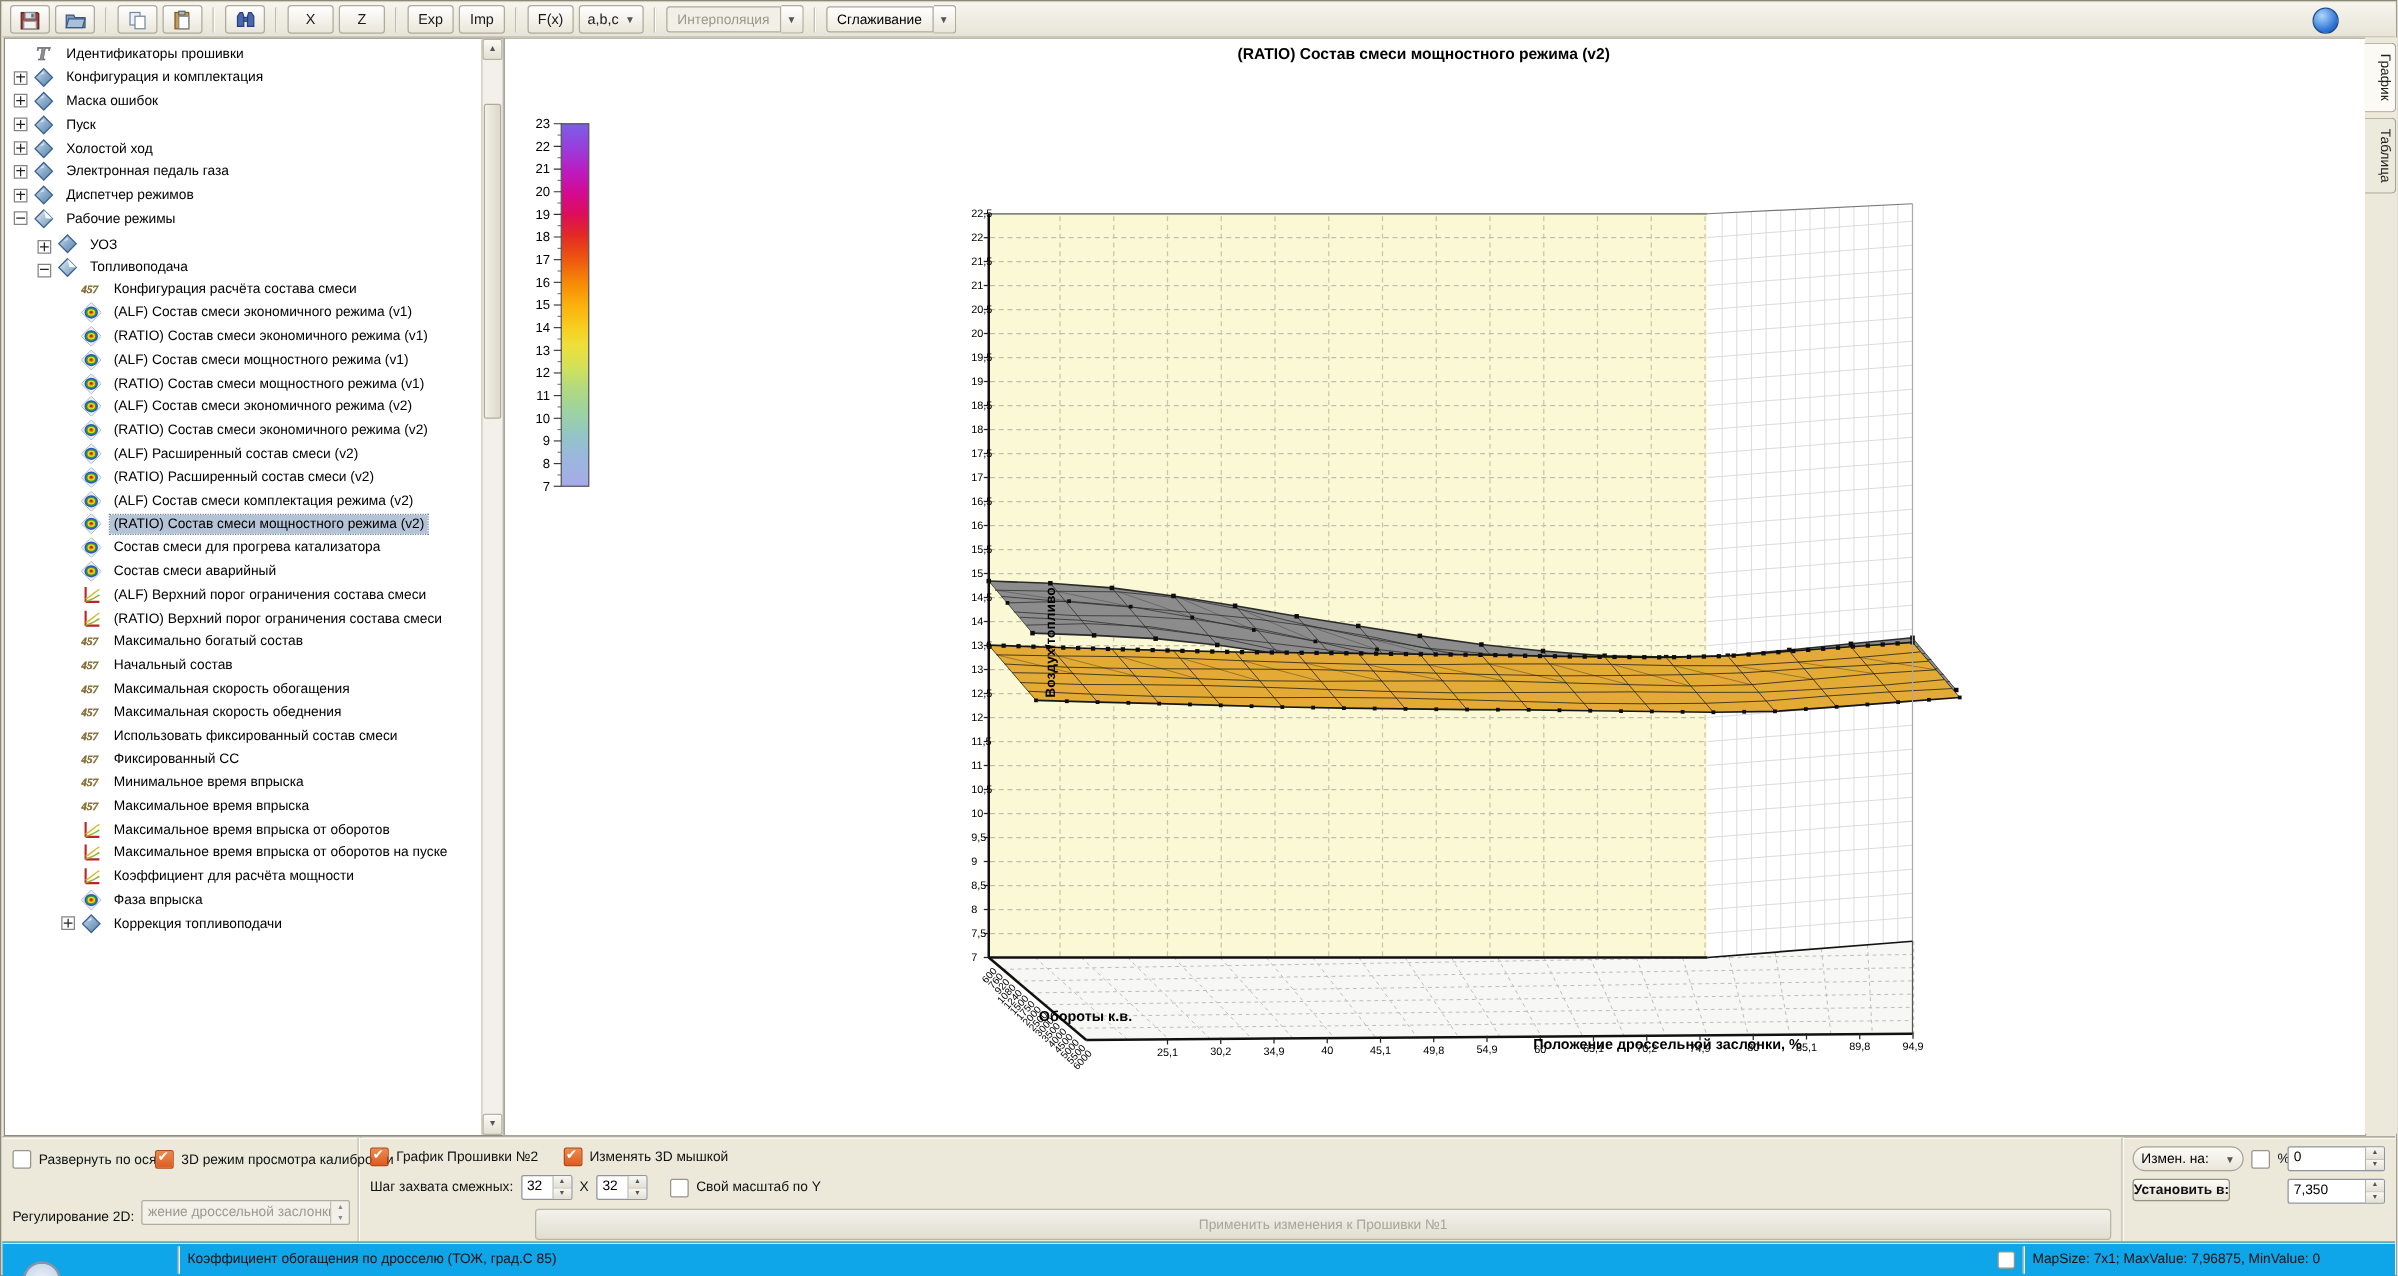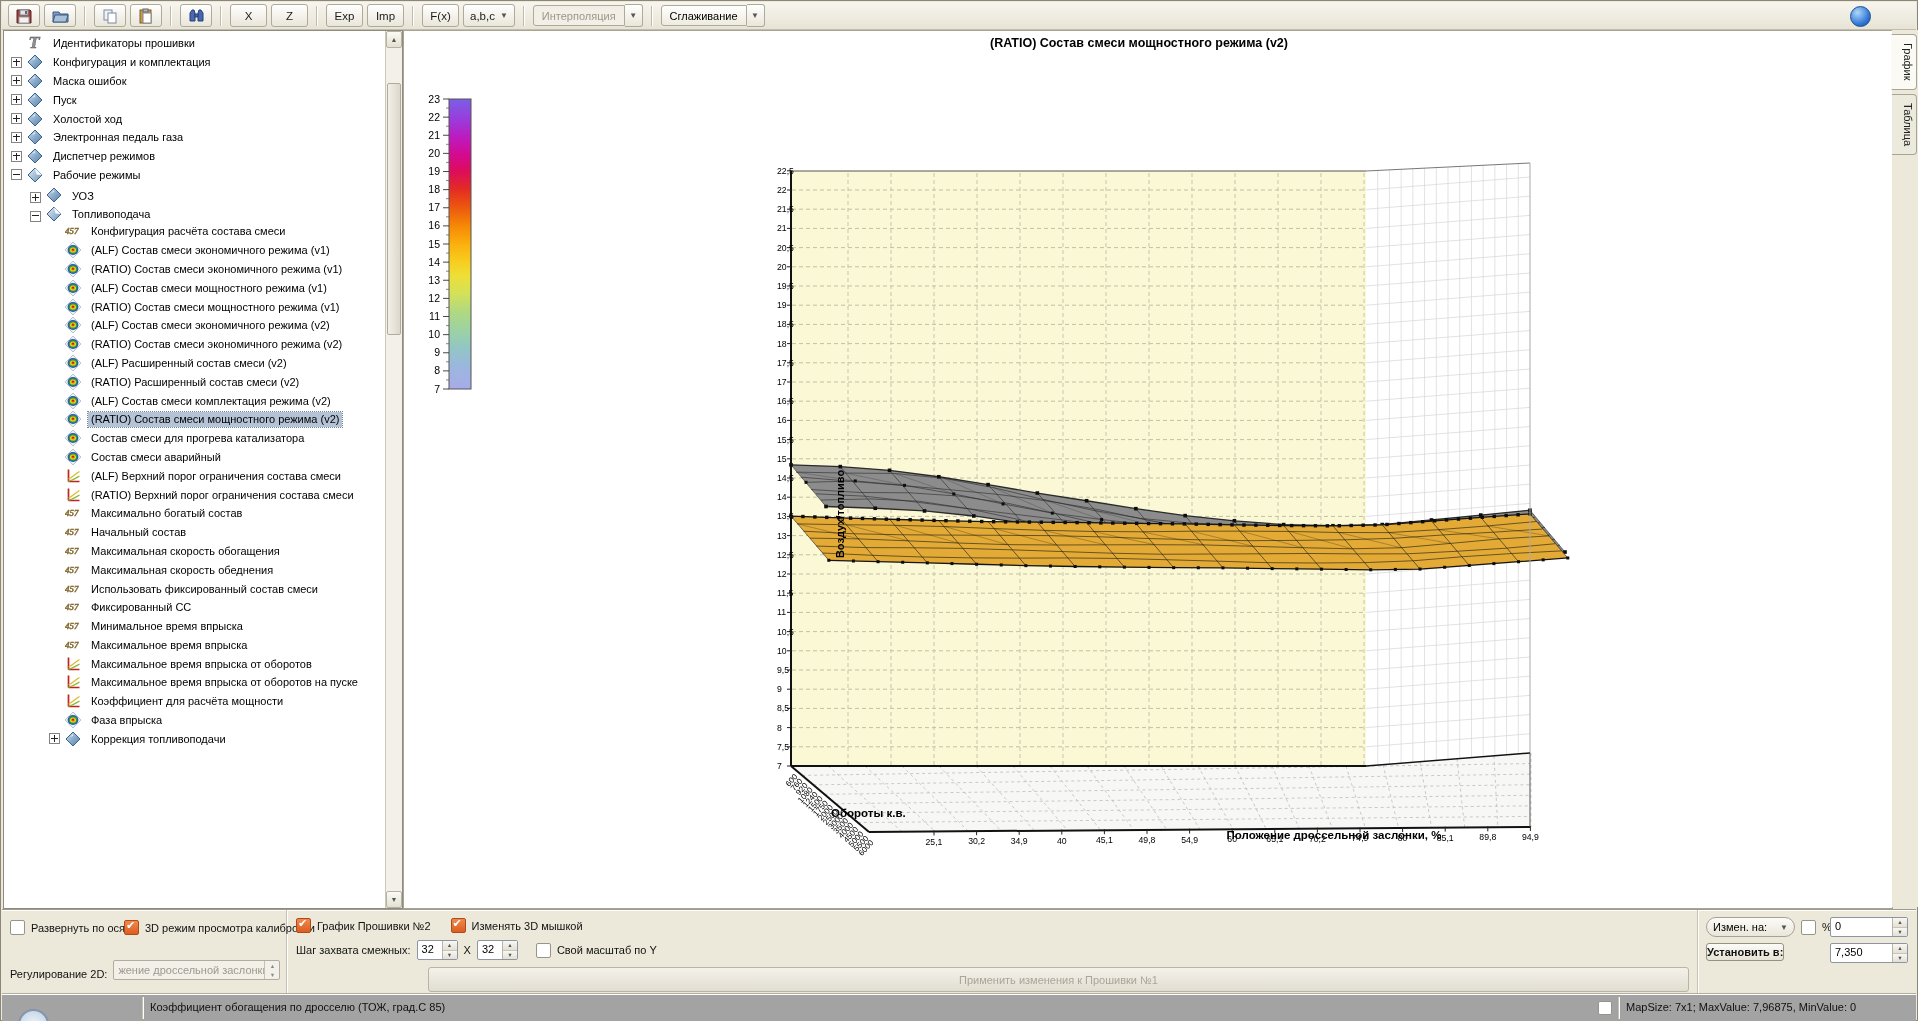--- a/index.html
+++ b/index.html
@@ -102,21 +102,21 @@
     display:flex;align-items:center;justify-content:center;}
   .combo2{display:inline-flex;align-items:center;border:1px solid #a6a296;border-radius:10px;height:18px;
     background:linear-gradient(#fcfbf7,#e9e6da);padding:0 6px;font-size:11px;gap:8px;}
   .dcombo{display:inline-flex;border:1px solid #b0aca0;background:#f2f0e8;height:18px;align-items:center;
     border-radius:2px;color:#9d998c;}
   .dcombo .dval{padding:0 4px;font-size:11px;overflow:hidden;white-space:nowrap;width:142px;}
   .dcombo .sarr{width:14px;align-self:stretch;display:flex;flex-direction:column;border-left:1px solid #c4c0b4;}
   .dcombo .sarr span{flex:1;display:flex;align-items:center;justify-content:center;font-size:5.5px;color:#888;}
 
   
-  .statusbar{position:absolute;left:1px;right:1px;top:992px;height:28px;background:#a3a3a3;
+  .statusbar{position:absolute;left:1px;right:1px;top:992px;height:28px;background:#0ea5e9;
     border-top:1px solid #b2ae9e;box-shadow:inset 0 1px 0 #fff;overflow:hidden;font-size:11px;padding-left:38px;}
   .statusbar .circ{position:absolute;left:16px;top:15px;width:27px;height:27px;border-radius:50%;
     border:2px solid #8494ac;background:radial-gradient(#eef4fb,#bccfe2);}
   .ssep{position:absolute;top:3px;bottom:3px;width:1px;background:#c6c2b2;box-shadow:1px 0 0 #fff;}
   .stext{position:absolute;top:7px;color:#111;white-space:nowrap;}
 </style>
 </head>
 <body>
 
 <svg width="0" height="0" style="position:absolute">

